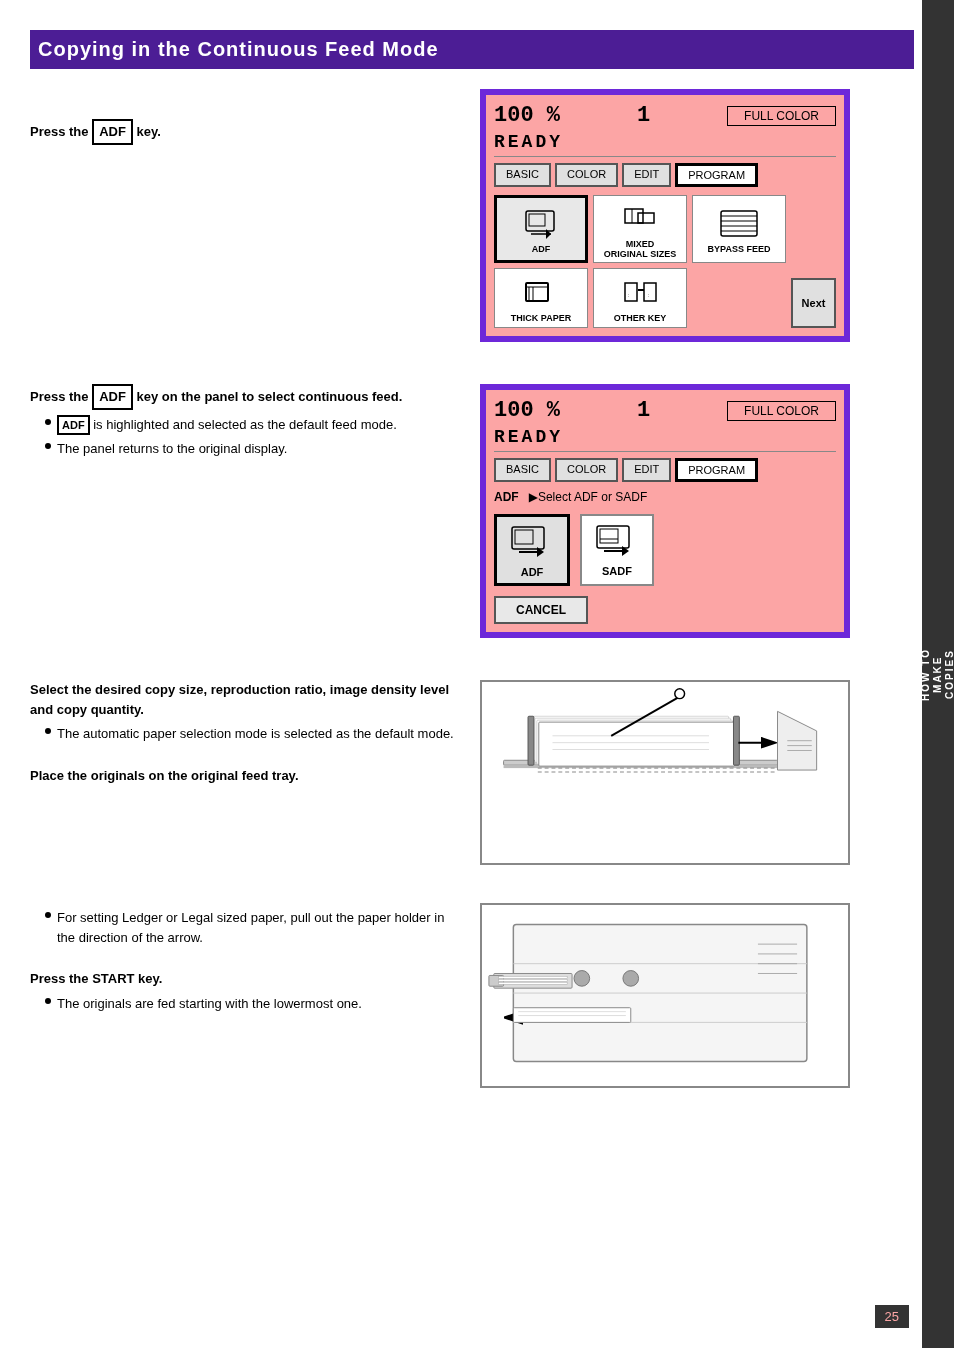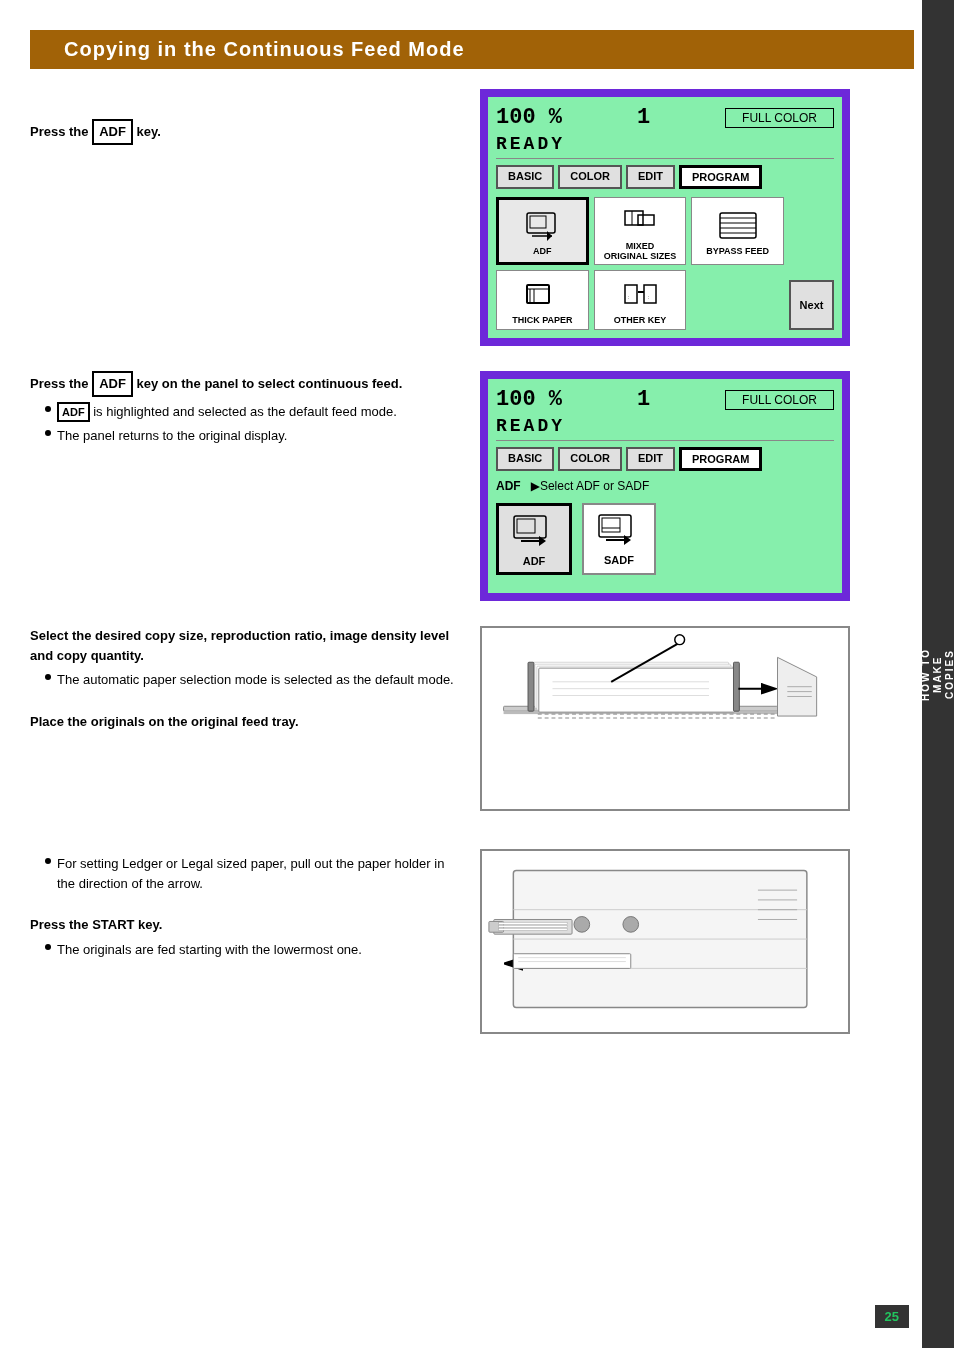--- a/index.html
+++ b/index.html
@@ -46,33 +46,33 @@
       text-align: center;
       line-height: 1.2;
     }
 
     
     .page-number {
       position: absolute;
       bottom: 20px;
       right: 45px;
       background: #333;
-      color: #22c55e;
+      color: #fca5a5;
       font-size: 13px;
-      font-weight: bold;
+      font-weight: normal;
       padding: 4px 10px;
     }
 
     
     .title-bar {
-      background: #a16207;
+      background: #4c1d95;
       color: #fff;
       font-size: 20px;
       font-weight: bold;
-      padding: 8px 34px;
+      padding: 8px 8px;
       margin: 0 40px 16px 30px;
       letter-spacing: 1px;
     }
 
     
     .instruction-block {
       margin-bottom: 18px;
     }
 
     .instruction-text {
@@ -115,23 +115,23 @@
       border-radius: 50%;
       flex-shrink: 0;
     }
 
     .underline {
       text-decoration: underline;
     }
 
     
     .display-panel {
-      border: 8px solid #6d28d9;
-      background: #86efac;
-      margin-bottom: 3px;
+      border: 6px solid #6d28d9;
+      background: #fca5a5;
+      margin-bottom: 20px;
       padding: 8px;
       width: 370px;
     }
 
     .panel-header {
       display: flex;
       justify-content: space-between;
       align-items: center;
       margin-bottom: 4px;
     }
@@ -168,21 +168,21 @@
     .panel-tabs {
       display: flex;
       gap: 4px;
       margin-bottom: 8px;
     }
 
     .panel-tab {
       border: 2px solid #555;
       padding: 3px 10px;
       font-size: 11px;
-      font-weight: bold;
+      font-weight: normal;
       background: #e0e0e0;
     }
 
     .panel-tab.highlighted {
       background: #fff;
       border: 3px solid #000;
     }
 
     
     .panel-grid {
@@ -479,20 +479,23 @@
             <svg width="50" height="40" viewBox="0 0 50 40">
               <rect x="5" y="5" width="32" height="22" rx="2" fill="none" stroke="#000" stroke-width="1.5"></rect>
               <rect x="8" y="8" width="18" height="14" fill="none" stroke="#000" stroke-width="1"></rect>
               <line x1="8" y1="18" x2="26" y2="18" stroke="#000" stroke-width="1"></line>
               <line x1="12" y1="30" x2="35" y2="30" stroke="#000" stroke-width="2"></line>
               <polygon points="30,25 37,30 30,35" fill="#000"></polygon>
             </svg>
             <div class="adf-option-label">SADF</div>
           </div>
         </div>
+        <div>
+          <div class="cancel-btn">CANCEL</div>
+        </div>
       </div>
     </div>
   </div>
 
   <div class="row-block" style="padding: 0 40px 0 30px; margin-top: 0;">
     <div class="row-left">
       <div class="instruction-block section-gap">
         <p class="instruction-text bold-text">Select the desired copy size, reproduction ratio, image density level and copy quantity.</p>
         <div class="bullet-list">
           <div class="bullet-item">

